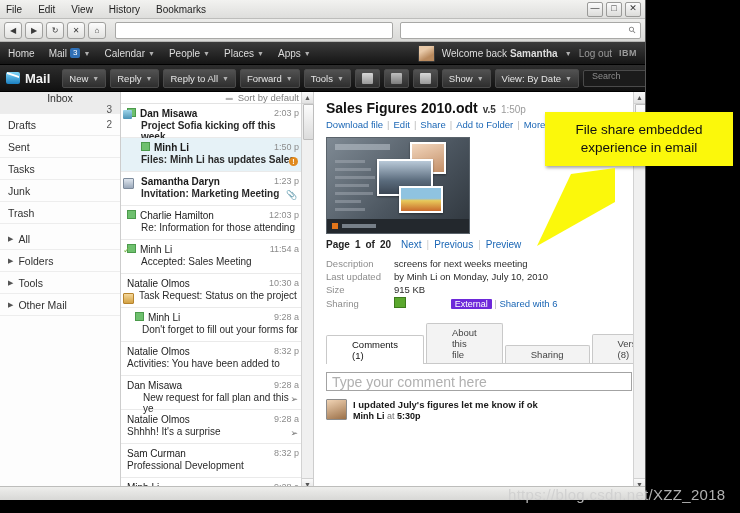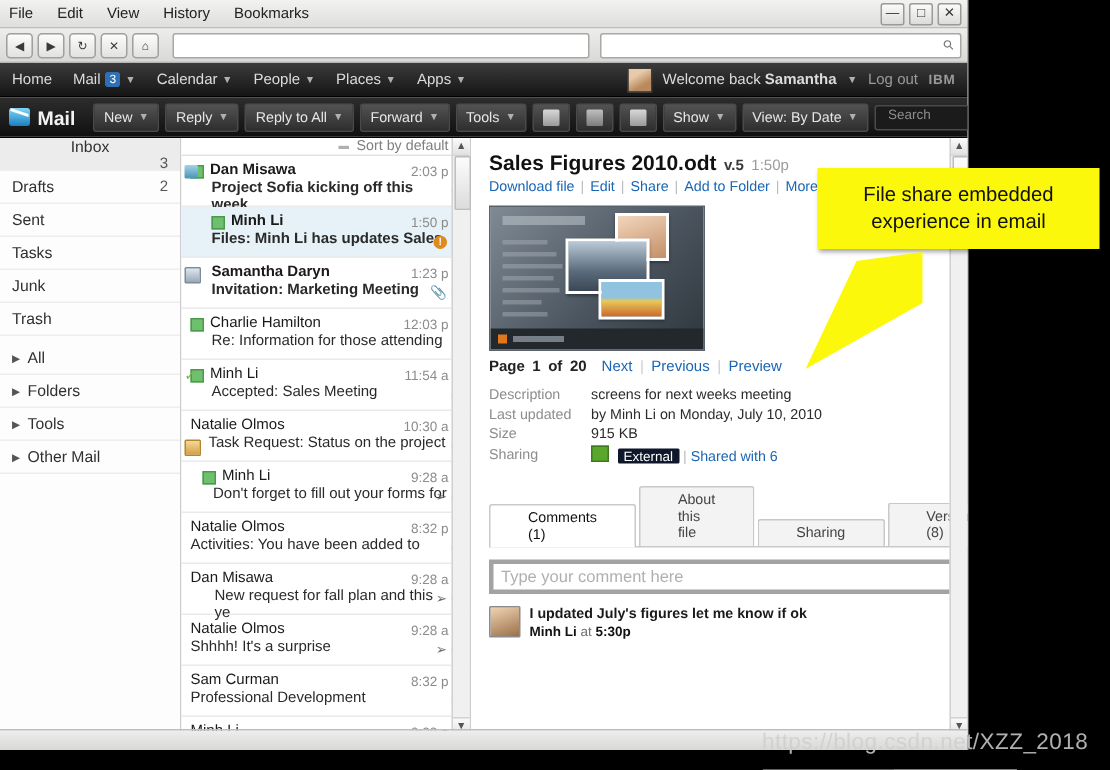--- a/index.html
+++ b/index.html
@@ -126,21 +126,21 @@
   .sortbar {
     height:16px; display:flex; align-items:center; justify-content:flex-end;
     gap:5px; padding-right:14px; color:#808080; font-size:9.5px;
     border-bottom:1px solid #e3e3e3; background:#fff;
   }
   .msg {
     padding:4px 14px 4px 6px; border-bottom:1px solid #eaeaea; position:relative;
     min-height:25px;
   }
   .msg.sel { background:#e6f2f7; }
-  .msg .line1 { display:flex; align-items:flex-end; gap:4px; }
+  .msg .line1 { display:flex; align-items:flex-start; gap:4px; }
   .msg .sender { font-size:10px; color:#1a1a1a; }
   .msg .sender.b { font-weight:bold; }
   .msg .time { margin-left:auto; font-size:9px; color:#8c8c8c; }
   .msg .subj { font-size:10px; color:#2a2a2a; margin-top:1px; padding-left:14px; }
   .msg .subj.b { font-weight:bold; }
   .presence { width:7px; height:7px; background:#6ec06e; border:1px solid #4b9a4b; }
   .lead-ico { position:absolute; left:2px; width:9px; height:9px; border-radius:1px; }
   .lead-ico.chat { background:linear-gradient(#9fd5ea,#4b93b5); top:6px; }
   .lead-ico.cal  { background:linear-gradient(#dfe6ee,#9aa8ba); top:6px; border:1px solid #7d8b9c; }
   .lead-ico.task { background:linear-gradient(#f5d79a,#d3a243); top:19px; border:1px solid #b7842e; }
@@ -182,33 +182,33 @@
 
   .pager { margin-top:5px; font-size:10px; color:#222; display:flex; gap:5px; align-items:center; }
   .pager b { font-weight:bold; }
   .pager .lk { color:#1a66b5; }
   .pager .sep { color:#ccc; }
 
   .meta { margin-top:8px; font-size:9.5px; }
   .meta .r { display:flex; margin-bottom:2px; align-items:center; }
   .meta .k { width:68px; color:#8d8d8d; }
   .meta .v { color:#2b2b2b; }
-  .ext-badge { background:#0f172a; color:#fff; padding:0 4px; border-radius:1px; font-size:9px; }
+  .ext-badge { background:#6d28d9; color:#fff; padding:0 4px; border-radius:1px; font-size:9px;margin-left:39px; }
   .ext-ico { width:10px; height:9px; background:#5aa72d; border:1px solid #3d7a1c; margin-right:3px; display:inline-block; vertical-align:-1px;}
   .sharedwith { color:#1a66b5; }
 
   .tabsrow { margin-top:14px; display:flex; align-items:flex-end; border-bottom:1px solid #c9c9c9; }
   .tab {
     padding:3px 25px; font-size:9.5px; color:#444; border:1px solid #c9c9c9;
     border-bottom:none; background:#f3f3f3; margin-right:2px; border-radius:2px 2px 0 0;
   }
   .tab.act { background:#fff; color:#111; position:relative; top:1px; }
   .cmtbox {
-    margin-top:8px; height:17px; border:3px solid #a3a3a3; background:#fff;
-    color:#b0b0b0; font-size:11px; display:flex; align-items:center; padding:0 5px;
+    margin-top:8px; height:17px; border:1px solid #a3a3a3; background:#fff;
+    color:#b0b0b0; font-size:14px; display:flex; align-items:center; padding:0 5px;
     width:294px;
   }
   .cmt { margin-top:8px; display:flex; gap:6px; }
   .cmt .av {
     width:19px; height:19px; border-radius:1px; flex:none;
     background:linear-gradient(160deg,#f0d3b4,#9b7048);
     border:1px solid #8b8b8b;
   }
   .cmt .ct { font-size:9.5px; color:#1a1a1a; font-weight:bold; }
   .cmt .cm { font-size:9px; color:#6f6f6f; margin-top:1px; }

